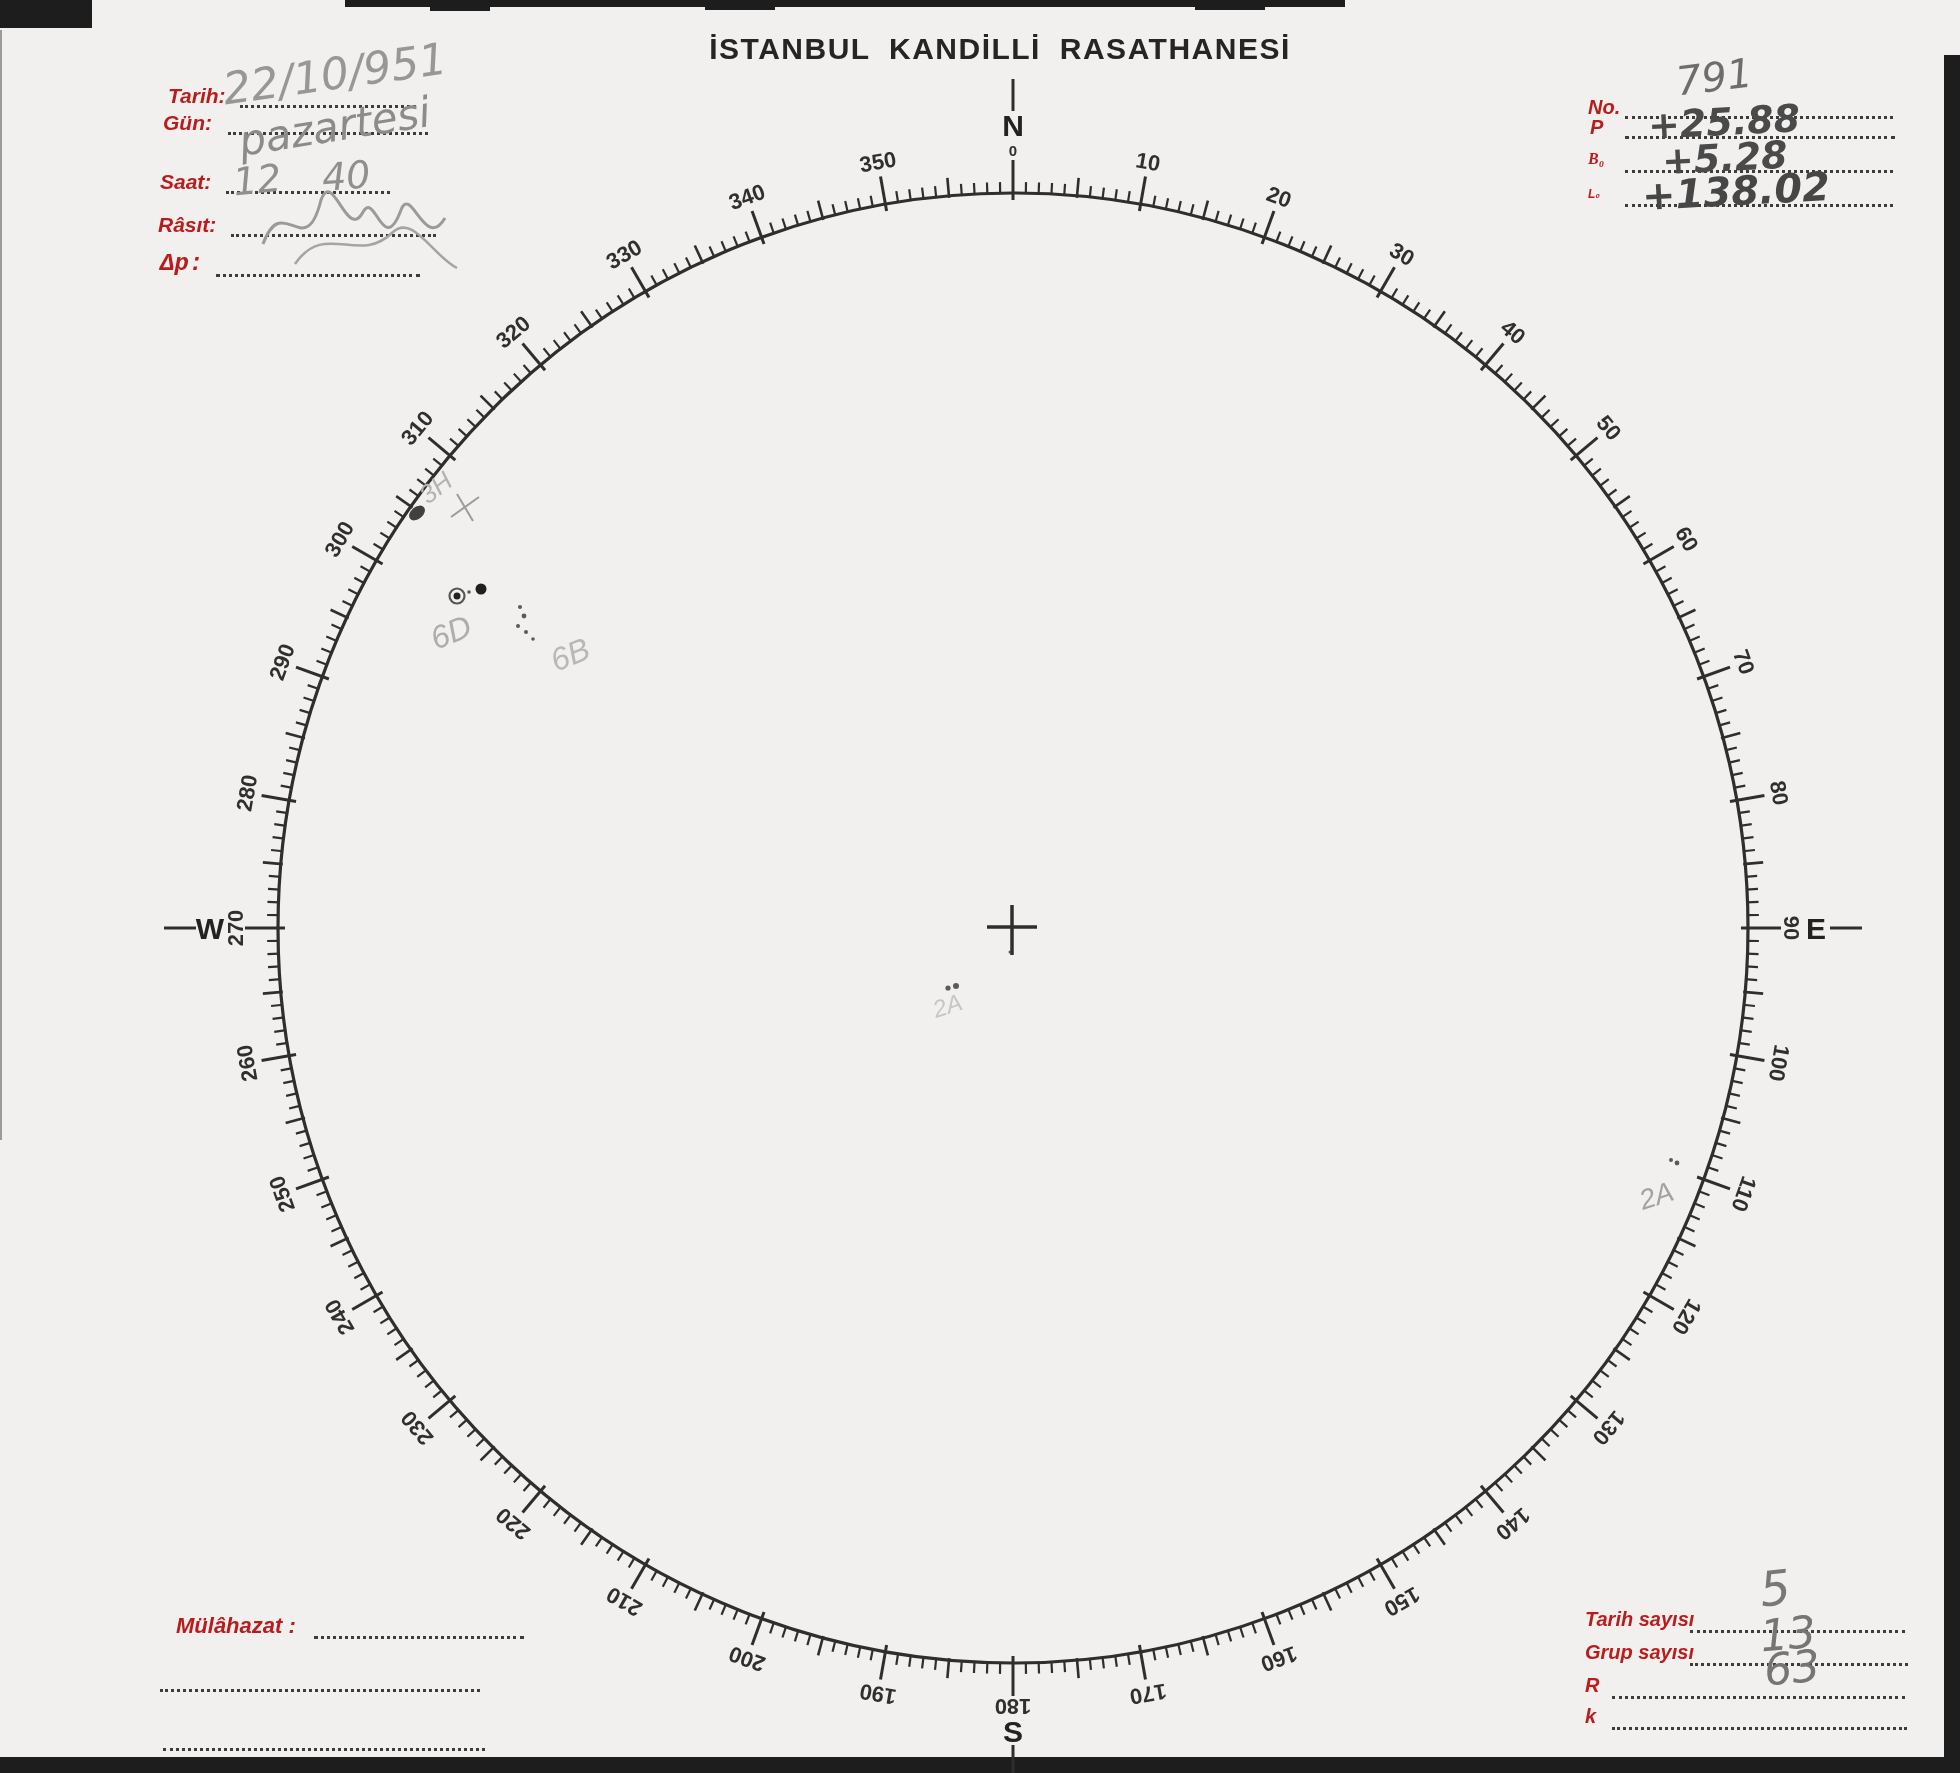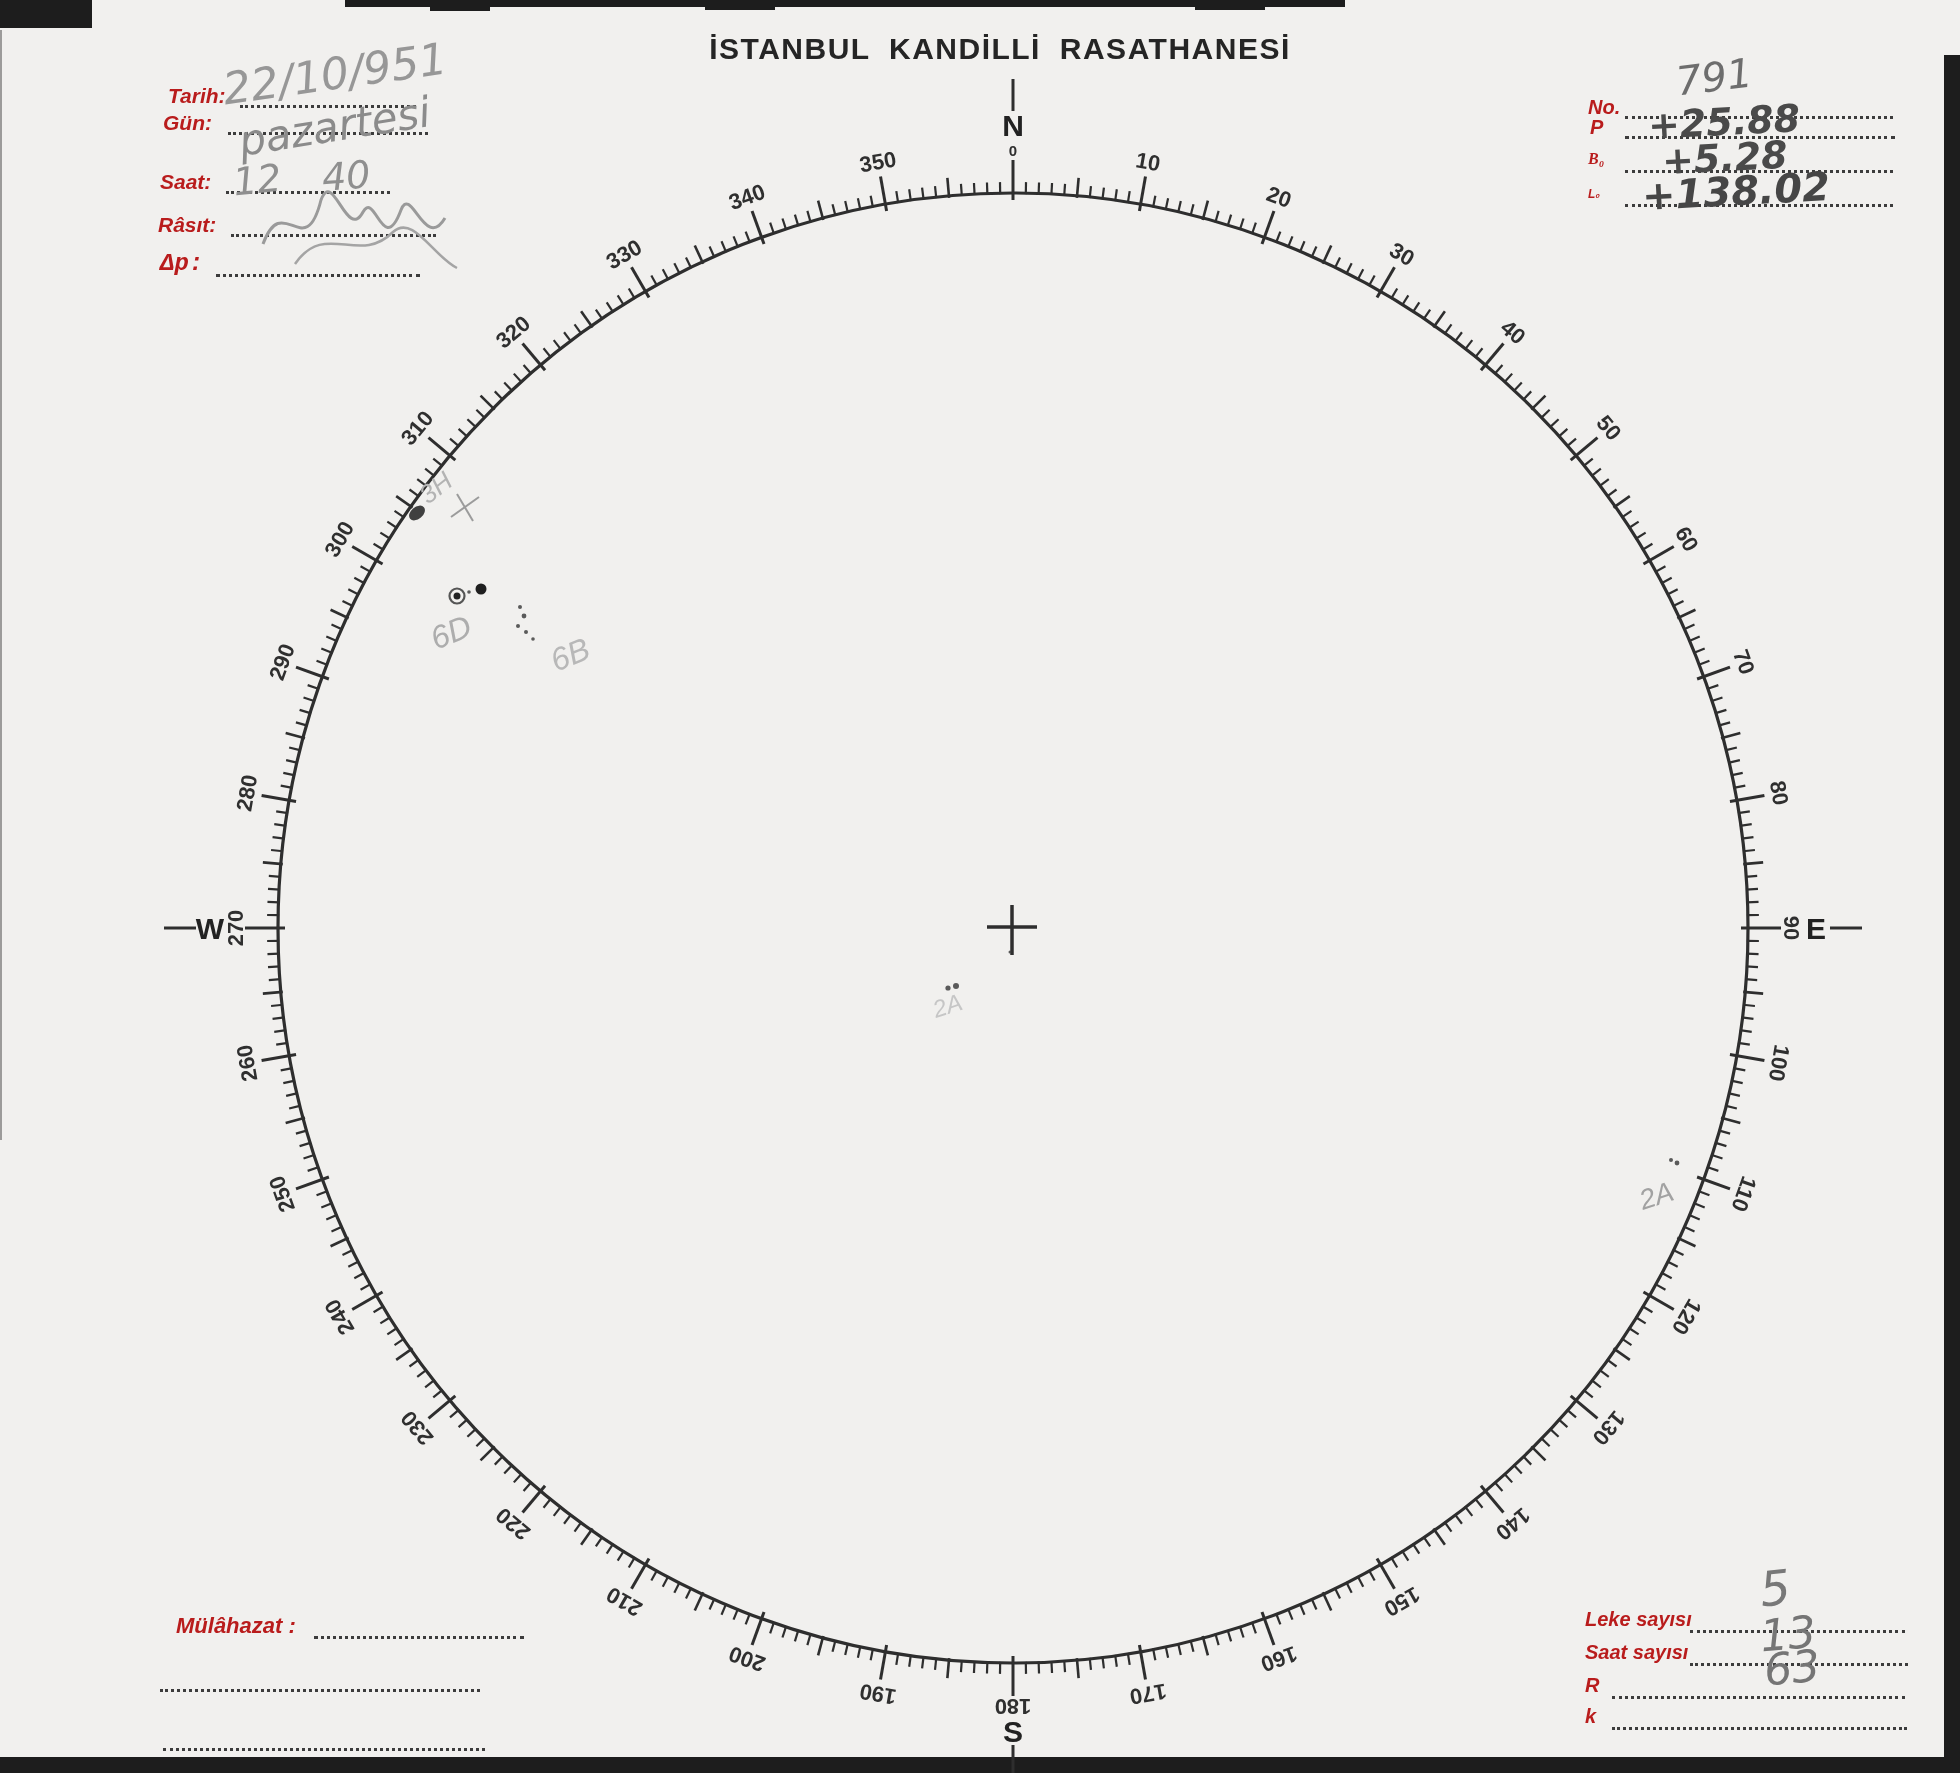--- a/index.html
+++ b/index.html
@@ -520,27 +520,27 @@
     </svg>
 
   <div class="abs" style="left:162px;top:1613px;margin-left:14px;">
     <span class="flabel" style="font-size:22px;">Mülâhazat :</span>
     <span class="dots" style="width:210px;margin-left:14px;"></span>
   </div>
   <div class="abs dots" style="left:160px;top:1671px;width:320px;"></div>
   <div class="abs dots" style="left:163px;top:1730px;width:322px;"></div>
 
   <div class="abs" style="left:1585px;top:1608px;">
-    <span class="flabel" style="font-size:20px;">Leke sayısı</span>
+    <span class="flabel" style="font-size:20px;">Tarih sayısı</span>
     <span class="dots abs" style="left:105px;top:4px;width:215px;"></span>
   </div>
   <div class="abs hw" style="left:1760px;top:1560px;font-size:48px;transform:rotate(-6deg);color:#787878;">5</div>
 
   <div class="abs" style="left:1585px;top:1641px;">
-    <span class="flabel" style="font-size:20px;">Saat sayısı</span>
+    <span class="flabel" style="font-size:20px;">Grup sayısı</span>
     <span class="dots abs" style="left:105px;top:4px;width:218px;"></span>
   </div>
   <div class="abs hw" style="left:1760px;top:1608px;font-size:44px;transform:rotate(-5deg);color:#757575;">13</div>
 
   <div class="abs" style="left:1585px;top:1674px;">
     <span class="flabel" style="font-size:20px;">R</span>
     <span class="dots abs" style="left:27px;top:4px;width:293px;"></span>
   </div>
   <div class="abs hw" style="left:1764px;top:1642px;font-size:44px;transform:rotate(-5deg);color:#757575;">63</div>
 

